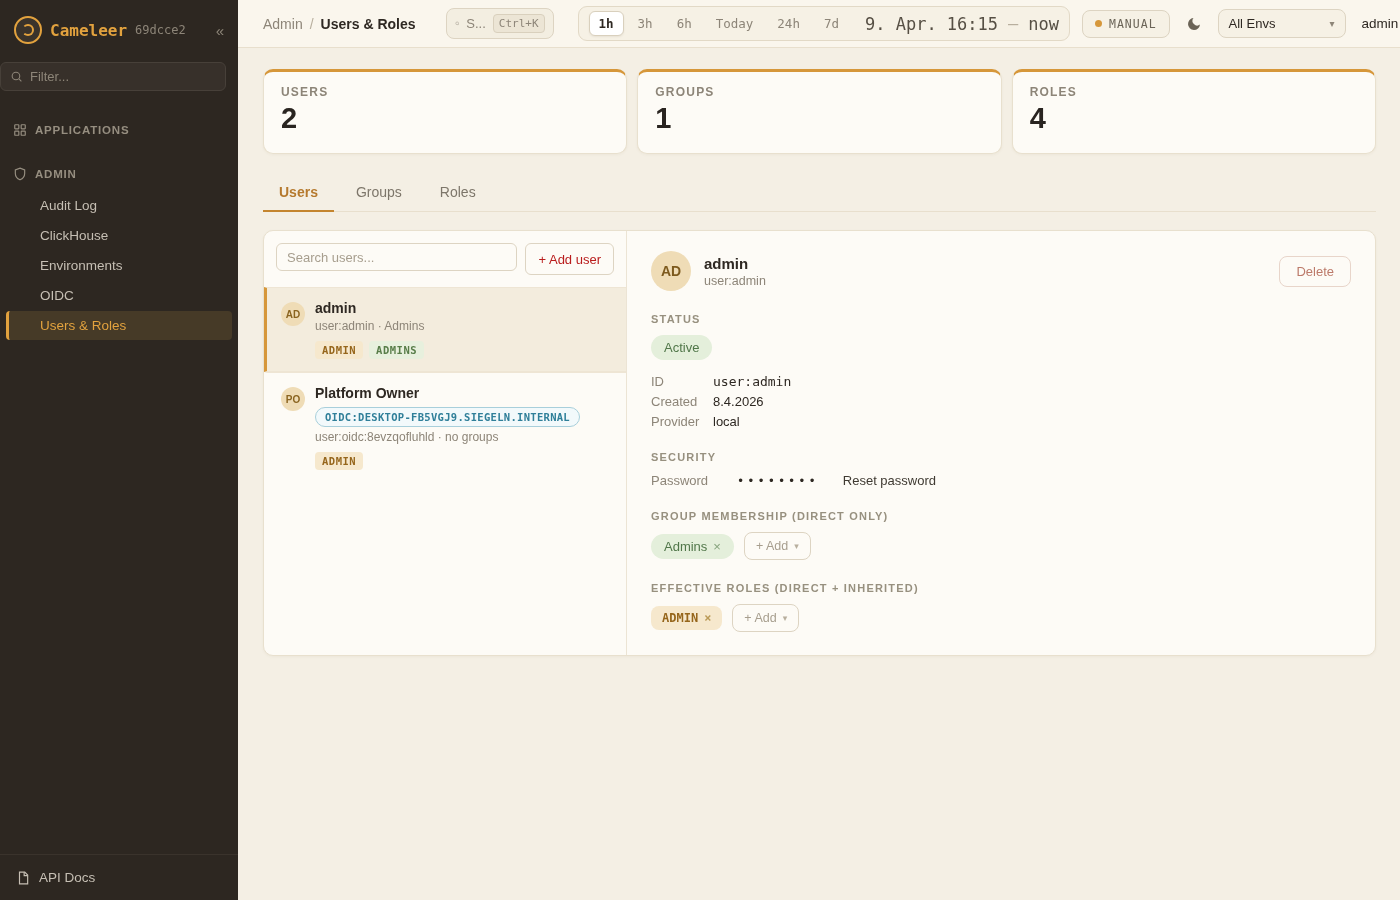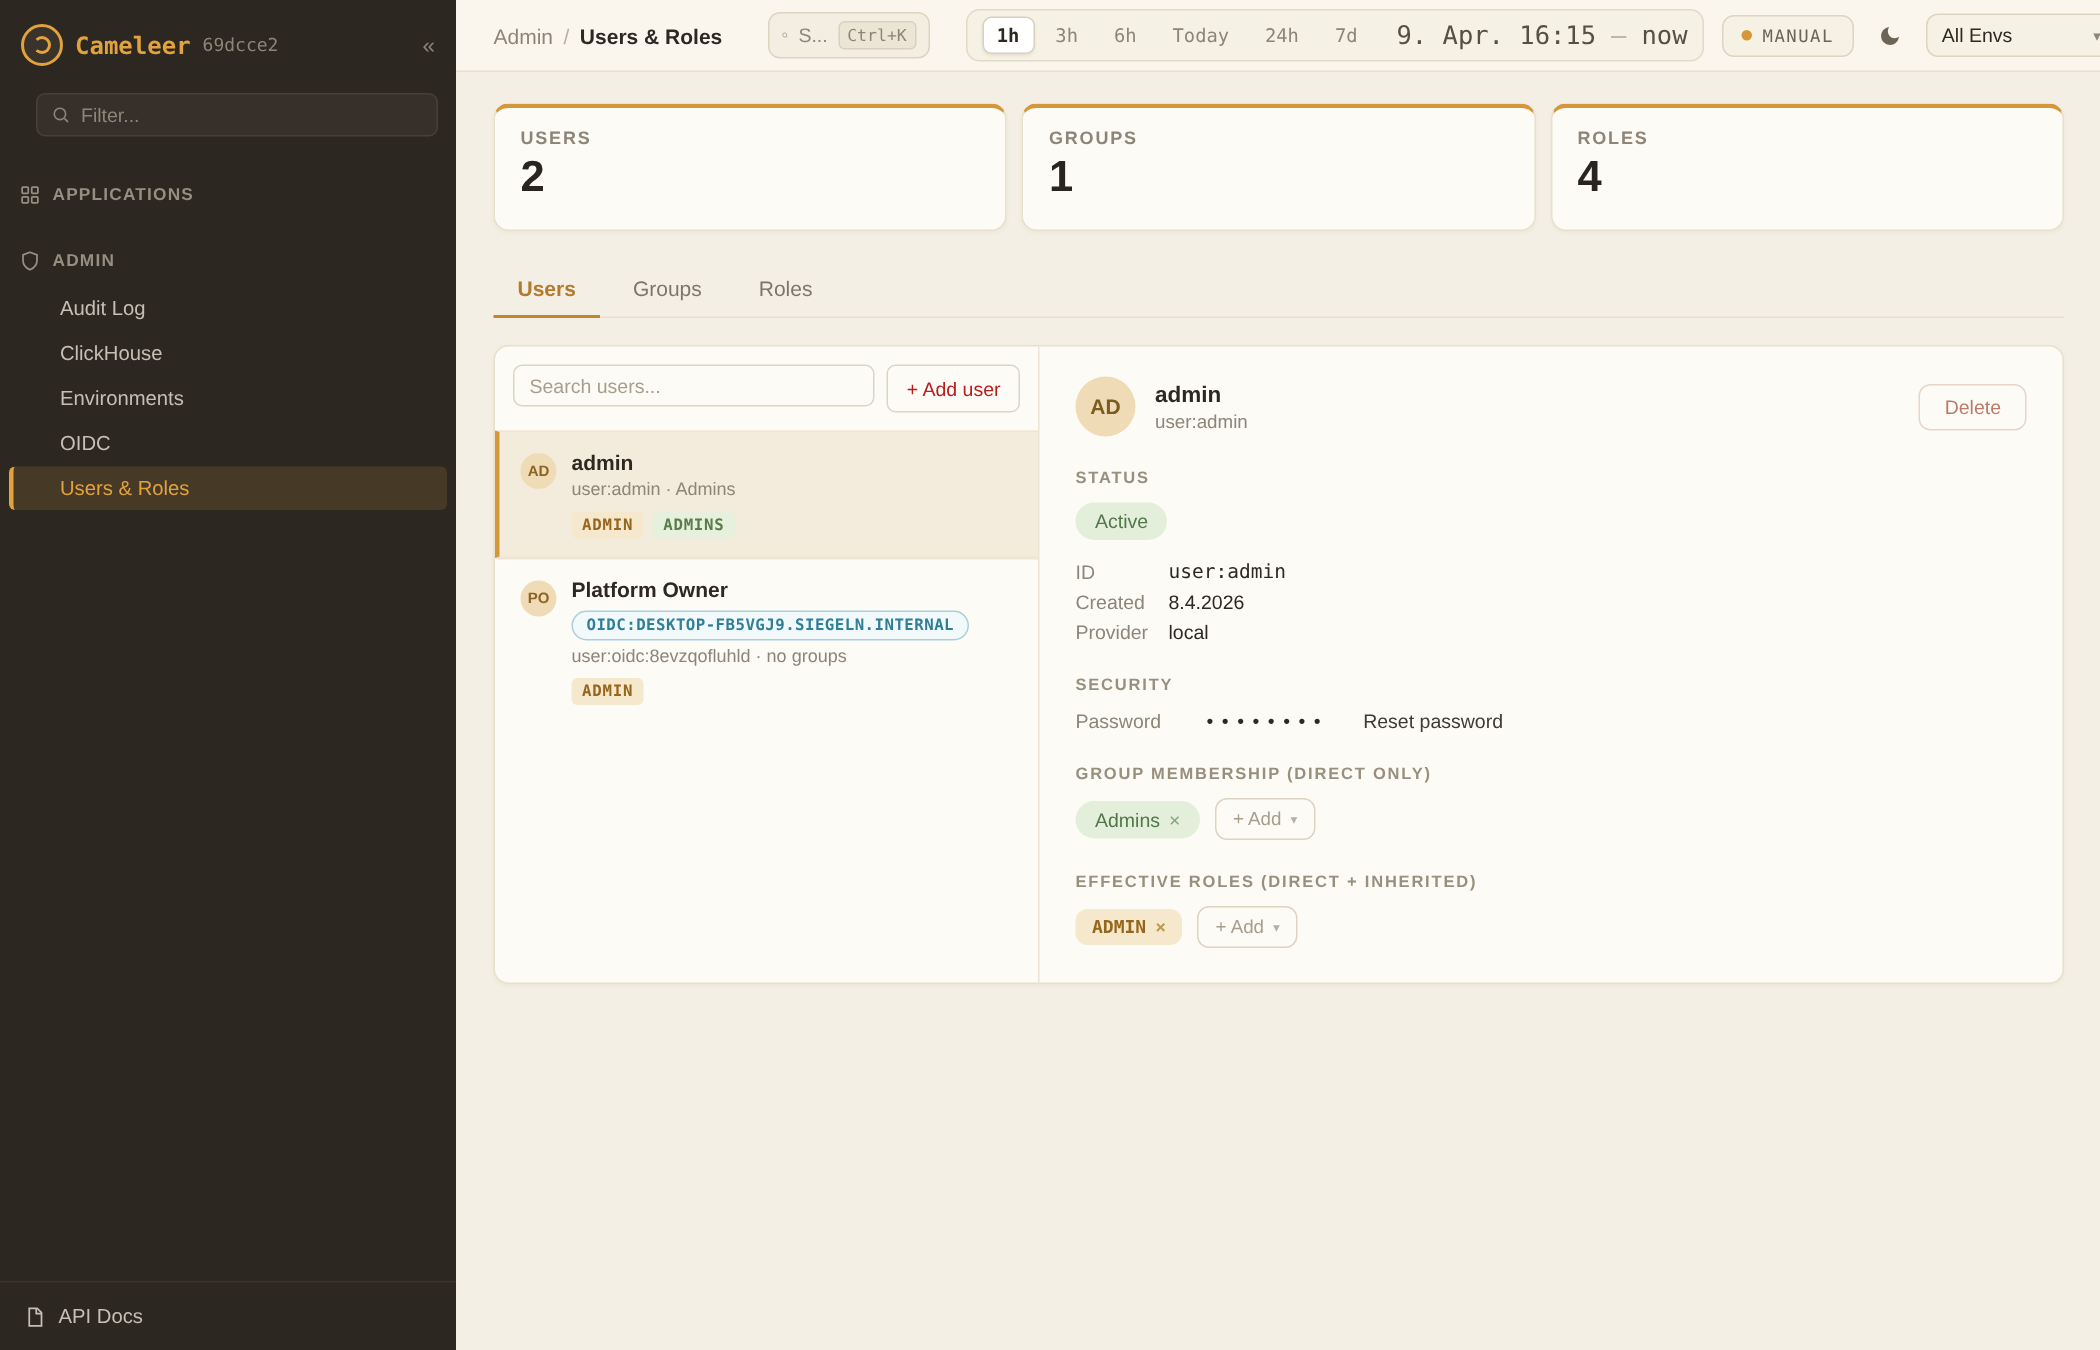--- a/index.html
+++ b/index.html
@@ -2,28 +2,28 @@
 <html><head>
 <meta charset="utf-8">
 <style>
   * { margin:0; padding:0; box-sizing:border-box; }
   html,body { width:1400px; height:900px; overflow:hidden; }
   body { font-family:"Liberation Sans", sans-serif; background:#f4efe4; color:#2e2822; }
   .mono { font-family:"DejaVu Sans Mono", monospace; }
   .app { display:flex; width:1400px; height:900px; }
 
   
-  .sidebar { width:304px; background:#2d2721; color:#c6bfb4; display:flex; flex-direction:column; flex-shrink:0; }
+  .sidebar { width:238px; background:#2d2721; color:#c6bfb4; display:flex; flex-direction:column; flex-shrink:0; }
   .logo-row { display:flex; align-items:center; gap:8px; padding:16px 14px 14px 14px; }
   .logo-mark { width:28px; height:28px; border-radius:50%; border:2px solid #e2a23e; background:#3a332b; display:flex; align-items:center; justify-content:center; flex-shrink:0; }
   .logo-inner { width:12px; height:12px; border-radius:50%; border:2px solid #e2a23e; border-left-color:transparent; }
   .logo-text { font-family:"DejaVu Sans Mono", monospace; color:#e2a23e; font-size:16px; font-weight:bold; }
   .build { color:#8d8578; font-size:12px; font-family:"DejaVu Sans Mono", monospace; }
   .collapse { margin-left:auto; color:#8d8578; font-size:15px; cursor:pointer; }
-  .filter-wrap { margin:4px 12px 10px 24px; display:flex; align-items:center; gap:7px; background:#37302a; border:1px solid #474039; border-radius:6px; padding:6px 9px; }
+  .filter-wrap { margin:4px 12px 10px 0; display:flex; align-items:center; gap:7px; background:#37302a; border:1px solid #474039; border-radius:6px; padding:6px 9px; }
   .filter-wrap svg { color:#8d8578; flex-shrink:0; }
   .filter-input { background:transparent; border:none; outline:none; color:#c6bfb4; font-size:13px; width:100%; font-family:"Liberation Sans", sans-serif; }
   .filter-input::placeholder { color:#8d8578; }
   .side-nav { flex:1; padding-top:14px; }
   .side-section { display:flex; align-items:center; gap:8px; padding:8px 13px; color:#968e80; font-size:11.5px; font-weight:bold; letter-spacing:0.8px; cursor:pointer; }
   .side-section.admin { margin-top:14px; }
   .side-items { margin-top:2px; }
   .side-item { margin:1px 6px; padding:7px 10px 7px 31px; border-left:3px solid transparent; border-radius:4px; font-size:13.5px; color:#c6bfb4; cursor:pointer; }
   .side-item.active { background:#463a27; border-left-color:#e2a23e; color:#e2a23e; }
   .side-bottom { display:flex; align-items:center; gap:9px; padding:15px 16px; border-top:1px solid #3a332c; color:#c6bfb4; font-size:13.5px; cursor:pointer; }

